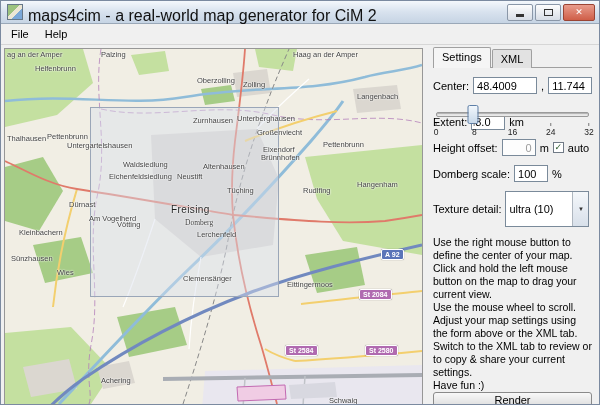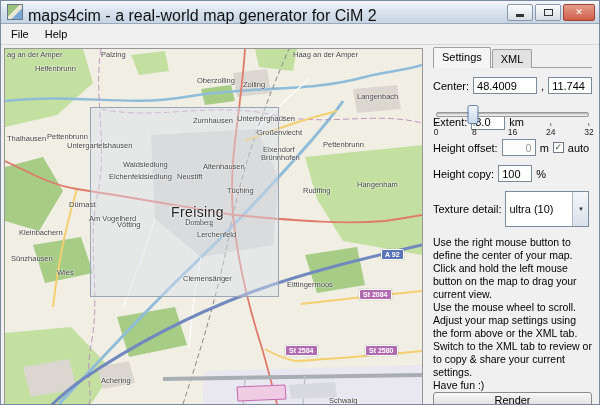--- a/index.html
+++ b/index.html
@@ -25,21 +25,21 @@
   .menubar{height:20px;background:#f0f0f0;border-bottom:1px solid #d6d6d6;display:flex;align-items:center;padding-left:2px;}
   .menu-item{padding:2px 8px;}
   
   .content{display:flex;height:361px;}
   .map-area{position:relative;flex:none;width:417px;height:355px;margin:3px;border:1px solid #979797;
     overflow:hidden;background:#f1eee4;}
   .map-area svg{position:absolute;left:0;top:0;}
   .map-overlays{position:absolute;left:0;top:0;width:100%;height:100%;pointer-events:none;}
   .map-label{position:absolute;font-size:7.5px;line-height:1;color:#444;white-space:nowrap;
     text-shadow:0 0 2px #fff,0 0 2px #fff;}
-  .map-label.city{font-size:14px;color:#1f1f1f;letter-spacing:.4px;}
+  .map-label.city{font-size:10px;color:#1f1f1f;letter-spacing:.4px;}
   .shield{position:absolute;font-size:7px;font-weight:bold;line-height:1;color:#fff;
     padding:1px 3px;border-radius:2px;border:1px solid #fff;white-space:nowrap;
     box-shadow:0 0 1px rgba(0,0,0,.5);}
   .shield.motorway{background:#5a74b8;}
   .shield.st{background:#b06ab0;}
   .selection{position:absolute;left:85px;top:58px;width:187px;height:188px;
     background:rgba(218,225,238,.45);border:1px solid #9aa6b8;}
   
   .panel{flex:1;min-width:0;display:flex;flex-direction:column;padding:2px 7px 5px 7px;}
   .tabs{display:flex;align-items:flex-end;height:20px;border-bottom:1px solid #a0a0a0;}
@@ -258,21 +258,21 @@
         <span class="lbl">Height offset:</span>
         <input class="tb w34 disabled" value="0" style="">
         <span>m</span>
         <span class="checkbox">
             <span>✓</span>
           </span>
         <span>auto</span>
       </div>
 
       <div class="row">
-        <span class="lbl">Height copy:</span>
+        <span class="lbl">Domberg scale:</span>
         <input class="tb w34" value="100" style="">
         <span>%</span>
       </div>
 
       <div class="row">
         <span class="lbl">Texture detail:</span>
         <span class="combo">
           <span class="combo-text">ultra (10)</span>
           <span class="combo-btn">
               <span>▼</span>

